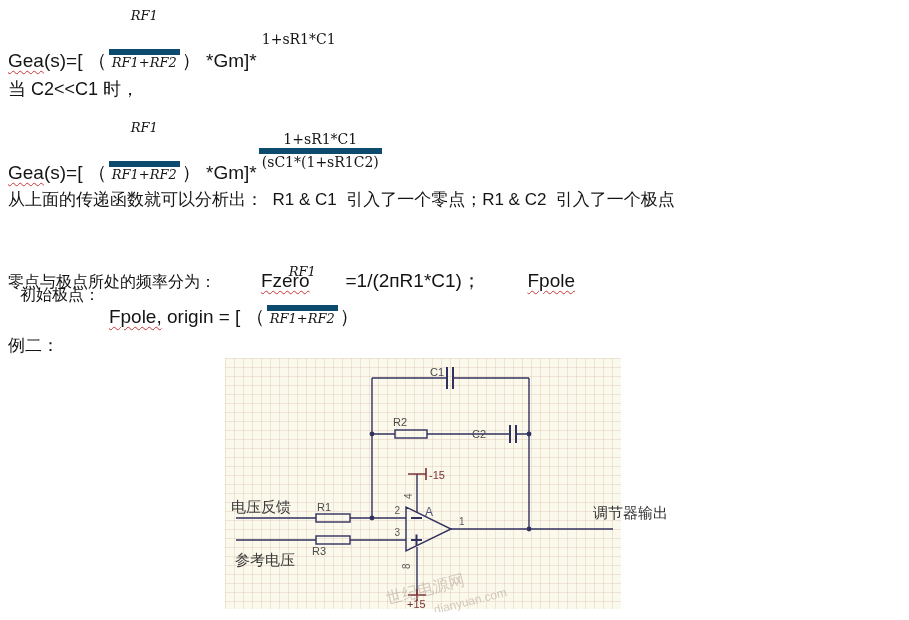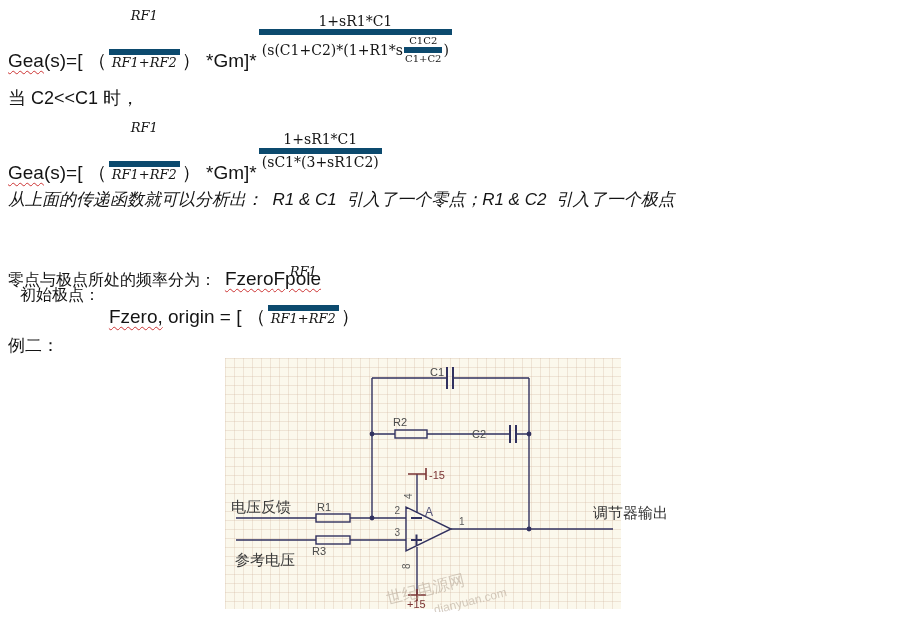--- a/index.html
+++ b/index.html
@@ -47,46 +47,47 @@
 </head>
 <body>
 
 <div class="abs frow" style="left:8px;top:4px;">
   <span class="main wavy">Gea</span>
     <span class="main">(s)=[ </span>
     <span class="main">（</span>
     <span class="frac ital"><span class="num">RF1</span><span class="den">RF1+RF2</span></span>
     <span class="main">）</span>
     <span class="main"> *Gm]*</span>
-    <span class="frac big"><span class="num">1+sR1*C1</span><span class="den"><span>(s(C1+C2)*(1+R1*s</span><span class="frac mini"><span class="num">C1C2</span><span class="den">C1+C2</span></span><span>)</span></span></span>
+    <span class="frac big"><span class="num">1+sR1*C1</span></span>
 </div>
 
-<div class="abs textline" style="left:8px;top:77px;font-size:18px;margin-top:9px;">当 C2&lt;&lt;C1 时，</div>
+<div class="abs textline" style="left:8px;top:77px;font-size:18px;">当 C2&lt;&lt;C1 时，</div>
 
 <div class="abs frow" style="left:8px;top:116px;">
   <span class="main wavy">Gea</span>
     <span class="main">(s)=[ </span>
     <span class="main">（</span>
     <span class="frac ital"><span class="num">RF1</span><span class="den">RF1+RF2</span></span>
     <span class="main">）</span>
     <span class="main"> *Gm]*</span>
-    <span class="frac big"><span class="num">1+sR1*C1</span><span class="den">(sC1*(3+sR1C2)</span></span>
+    <span class="frac big"><span class="num">1+sR1*C1</span><span class="den">(sC1*(1+sR1C2)</span></span>
 </div>
 
-<div class="abs textline" style="left:8px;top:188px;font-style:italic;">从上面的传递函数就可以分析出：  R1 &amp; C1  引入了一个零点；R1 &amp; C2  引入了一个极点</div>
+<div class="abs textline" style="left:8px;top:188px;">从上面的传递函数就可以分析出：  R1 &amp; C1  引入了一个零点；R1 &amp; C2  引入了一个极点</div>
 
-<div class="abs frow" style="left:8px;top:224px;align-items:baseline;">
+<div class="abs frow" style="left:8px;top:224px;align-items:baseline;gap:36px;">
   <span class="zh">零点与极点所处的频率分为：  </span>
     <span class="main wavy">Fzero</span>
+    <span class="main">=1/(2пR1*C1)；  </span>
     <span class="main wavy">Fpole</span>
 </div>
 
 <div class="abs frow" style="left:20px;top:260px;">
   <span class="zh">初始极点：  </span>
-    <span class="main wavy">Fzero,</span>
+    <span class="main wavy">Fpole,</span>
     <span class="main"> origin = [ </span>
     <span class="main">（</span>
     <span class="frac ital"><span class="num">RF1</span><span class="den">RF1+RF2</span></span>
     <span class="main">）</span>
 </div>
 
 <div class="abs textline" style="left:8px;top:334px;">例二：</div>
 
 <div class="abs schem-bg"></div>
 

